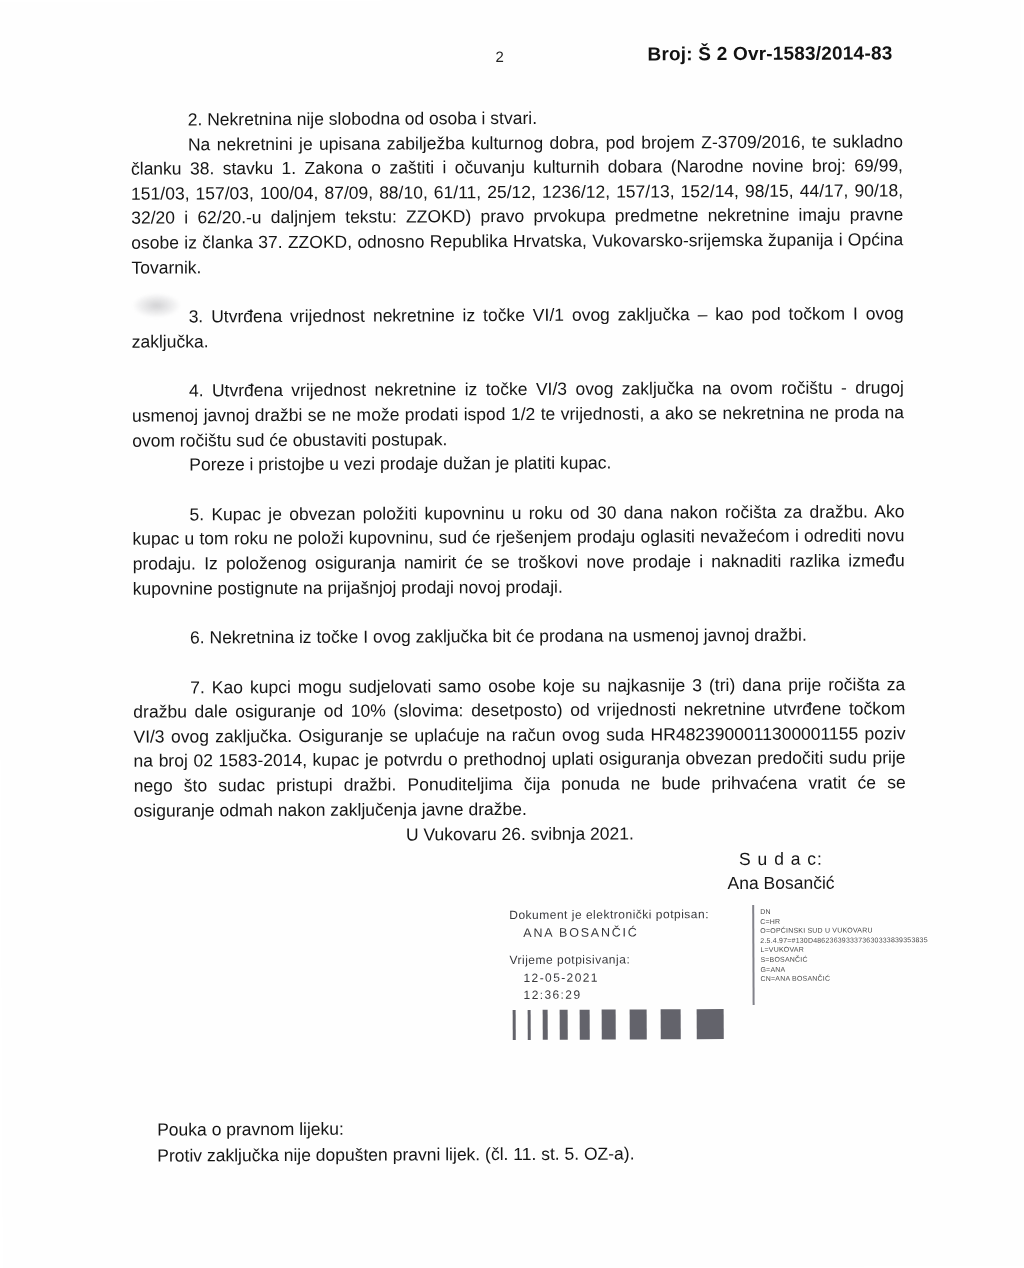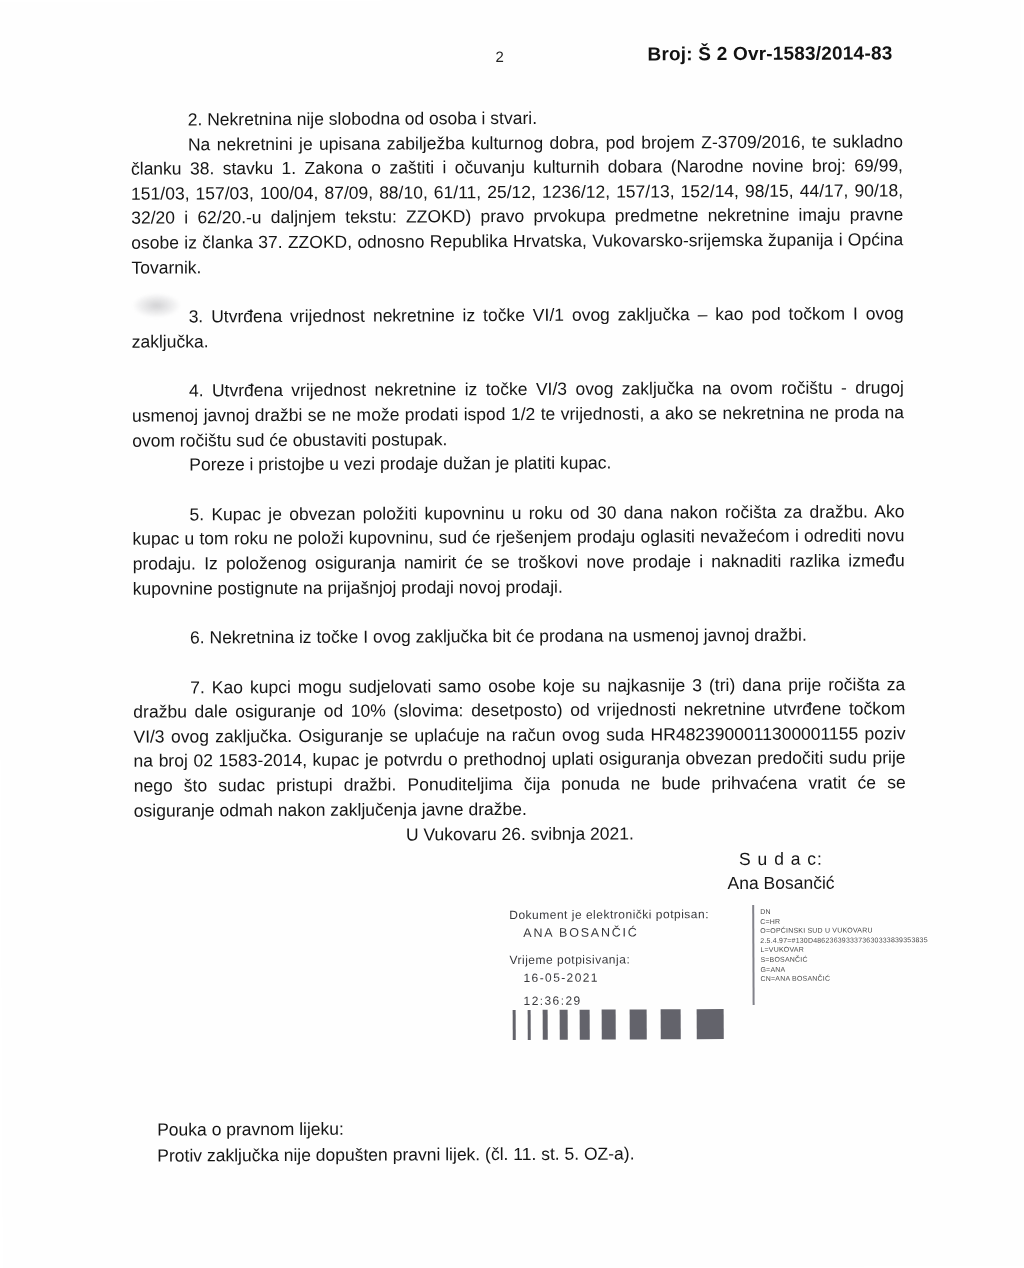--- a/index.html
+++ b/index.html
@@ -71,21 +71,21 @@
     font-size: 12px; line-height: 15px;
     color: #38383c; letter-spacing: 0.5px;
   }
   .stamp-signed-label { white-space: nowrap; }
   .stamp-signer-name {
     margin-left: 14px; margin-top: 3px;
     font-size: 12.5px; letter-spacing: 1.8px;
   }
   .stamp-time-label { margin-top: 12px; }
   .stamp-date { margin-left: 14px; margin-top: 3px; letter-spacing: 1.4px; }
-  .stamp-time { margin-left: 14px; margin-top: 8px; letter-spacing: 1.4px; }
+  .stamp-time { margin-left: 14px; margin-top: 2px; letter-spacing: 1.4px; }
 
   .stamp-divider {
     position: absolute; left: 751px; top: 906px;
     width: 1.5px; height: 100px; background: #82828a;
   }
 
   .stamp-right {
     position: absolute; left: 759px; top: 908px; width: 175px;
     font-size: 7px; line-height: 9.6px;
     color: #4a4a4a; letter-spacing: 0.2px;
@@ -151,21 +151,21 @@
     <div class="signer-block">
       <div class="signer-role">S u d a c:</div>
       <div class="signer-name">Ana Bosančić</div>
     </div>
   </div>
 
   <div class="stamp-left">
     <div class="stamp-signed-label">Dokument je elektronički potpisan:</div>
     <div class="stamp-signer-name">ANA BOSANČIĆ</div>
     <div class="stamp-time-label">Vrijeme potpisivanja:</div>
-    <div class="stamp-date">16-05-2021</div>
+    <div class="stamp-date">12-05-2021</div>
     <div class="stamp-time">12:36:29</div>
   </div>
 
   <div class="stamp-divider"></div>
 
   <div class="stamp-right">
     <div>DN</div>
     <div>C=HR</div>
     <div>O=OPĆINSKI SUD U VUKOVARU</div>
     <div>2.5.4.97=#130D4862363933373630333839353835</div>

